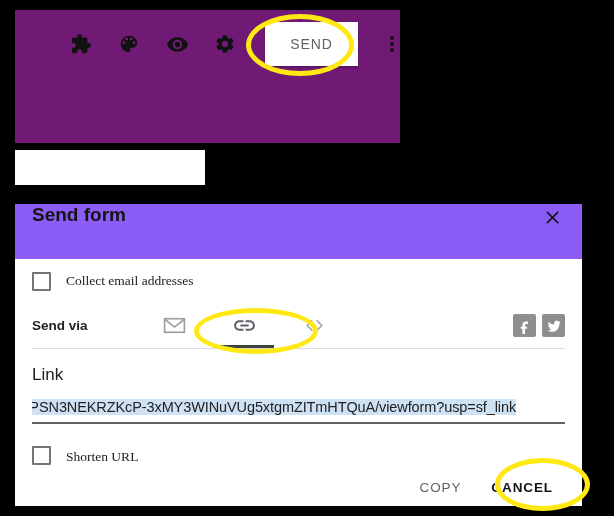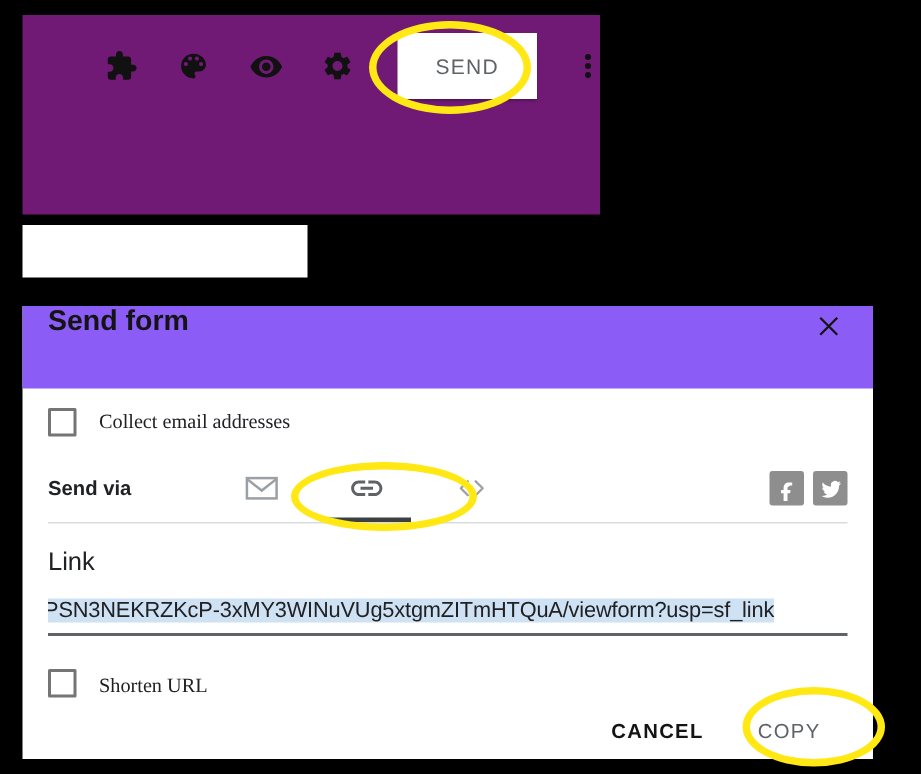--- a/index.html
+++ b/index.html
@@ -394,21 +394,21 @@
     <div id="link-field">
       <span id="link-url">HPSN3NEKRZKcP-3xMY3WINuVUg5xtgmZITmHTQuA/viewform?usp=sf_link</span>
     </div>
 
     <div id="shorten-row" class="checkbox-row">
       <div class="checkbox-box"></div>
       <div class="checkbox-label">Shorten URL</div>
     </div>
 
     <div id="dialog-actions">
+      <div class="action-button" id="copy-button">COPY</div>
       <div class="action-button" id="cancel-button">CANCEL</div>
-      <div class="action-button" id="copy-button">COPY</div>
     </div>
 
   </div>
 </div>
 
 <div id="link-tab-highlight"></div>
 <div id="copy-highlight"></div>
 
 </body></html>

